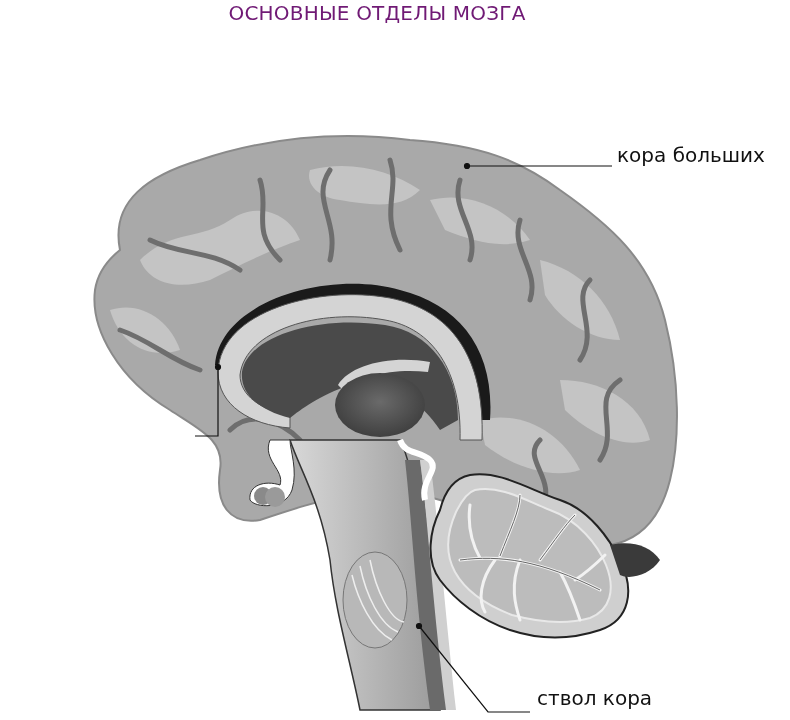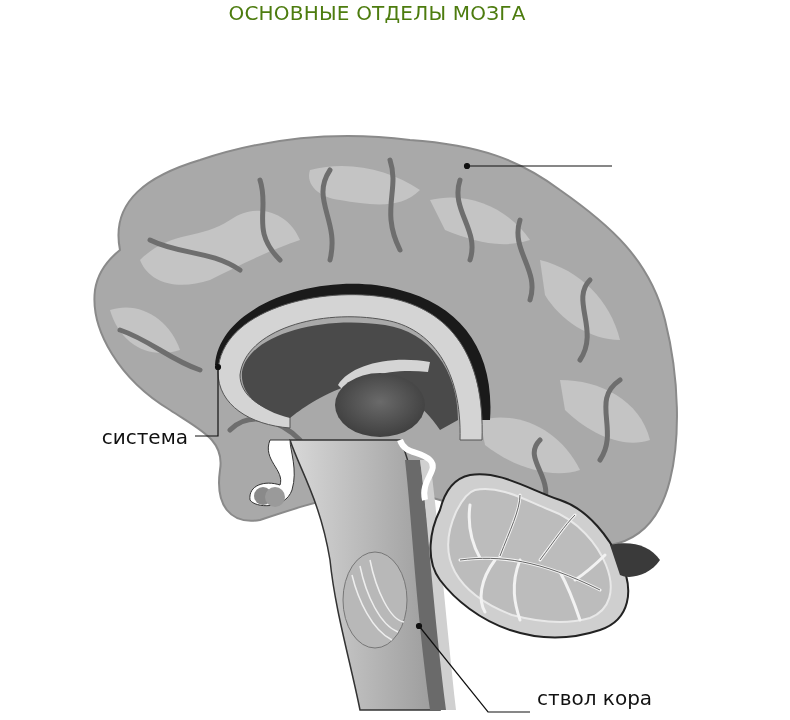--- a/index.html
+++ b/index.html
@@ -1,19 +1,19 @@
 <!DOCTYPE html>
 <html><head>
 <meta charset="utf-8">
 <style>
   html, body { margin: 0; padding: 0; background: #ffffff; }
   body { width: 790px; height: 720px; position: relative; overflow: hidden;
          font-family: "DejaVu Sans", "Liberation Sans", sans-serif; }
   .title { position: absolute; left: 0; width: 754px; top: 1px; text-align: center;
-           font-size: 20px; color: #4d7c0f; letter-spacing: 0.2px; }
+           font-size: 20px; color: #701a75; letter-spacing: 0.2px; }
   .label { position: absolute; font-size: 20px; color: #111; line-height: 30px; }
   .label-cortex { left: 617px; top: 140px; }
   .label-limbic { left: 18px; top: 422px; text-align: right; width: 170px; }
   .label-stem { left: 537px; top: 683px; }
   svg.diagram { position: absolute; left: 0; top: 0; }
 </style>
 </head>
 <body>
 
 <div class="title">ОСНОВНЫЕ ОТДЕЛЫ МОЗГА</div>
@@ -118,21 +118,21 @@
     <circle cx="467" cy="166" r="2.5" fill="#111"></circle>
     <line x1="467" y1="166" x2="612" y2="166"></line>
     <circle cx="218" cy="367" r="2.5" fill="#111"></circle>
     <polyline points="218,367 218,436 195,436"></polyline>
     <circle cx="419" cy="626" r="2.5" fill="#111"></circle>
     <polyline points="419,626 488,712 530,712"></polyline>
   </g>
 </svg>
 
 <div class="label label-cortex">
+  <div>кора больших</div>
 </div>
 
 <div class="label label-limbic">
-  <div>система</div>
 </div>
 
 <div class="label label-stem">
   <div>ствол кора</div>
 </div>
 
 </body></html>

